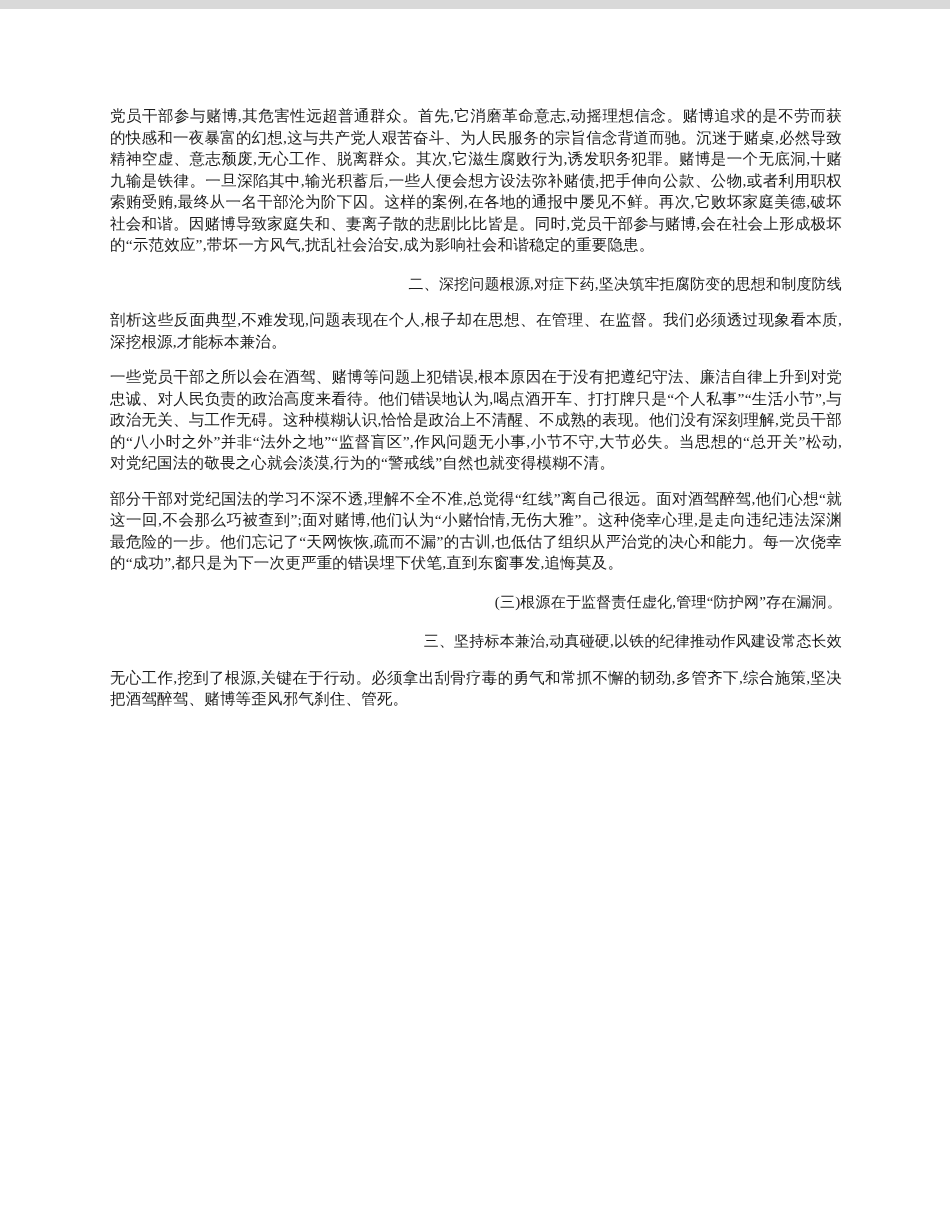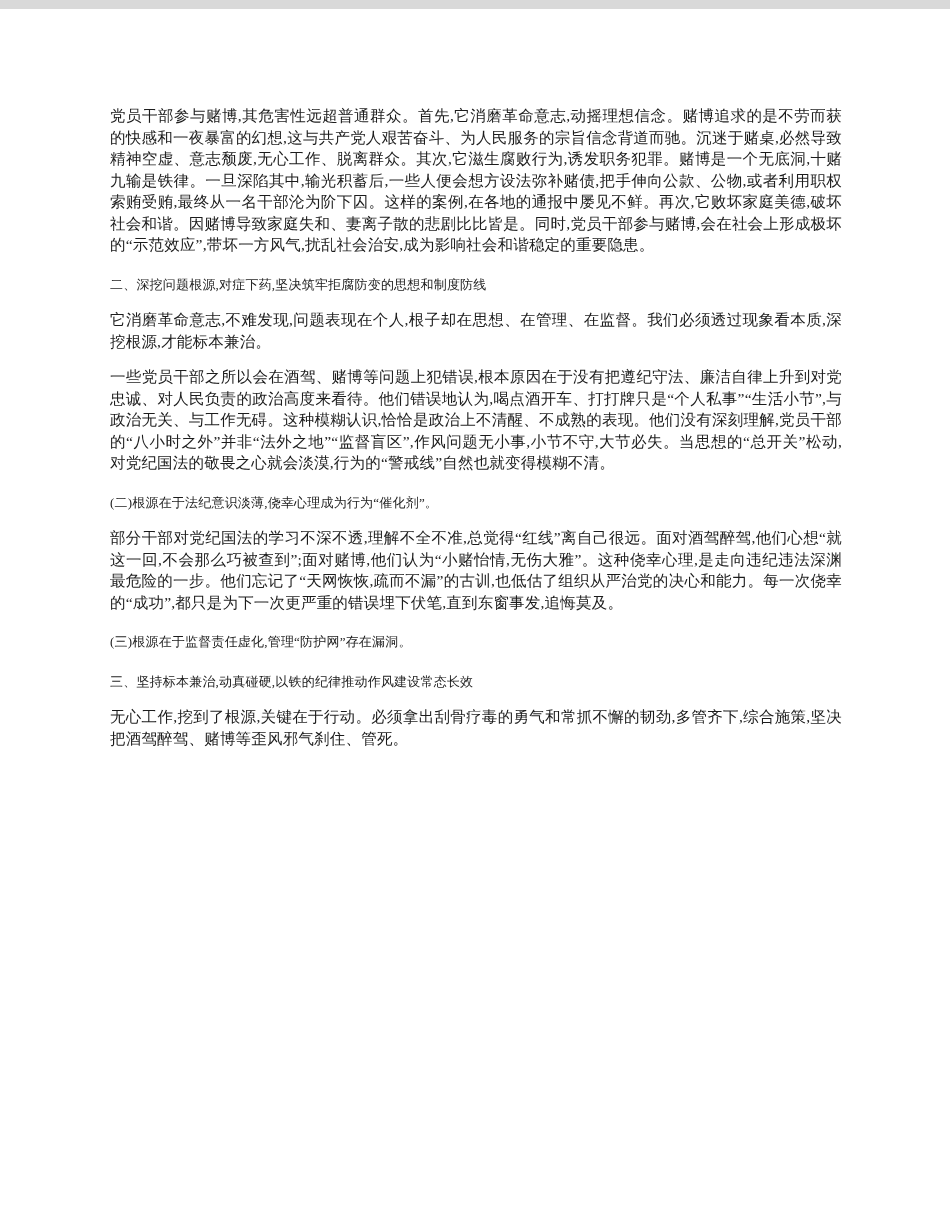--- a/index.html
+++ b/index.html
@@ -28,35 +28,34 @@
   }
   .doc-block {
     font-size: 15.5px;
     line-height: 21.5px;
     text-align: justify;
     margin: 0 0 14px 0;
     letter-spacing: 0.2px;
     word-break: break-all;
   }
   .doc-heading {
-    font-size: 13px;
+    font-size: 15px;
     line-height: 21.5px;
-    text-align: left;
+    text-align: right;
     margin: 18px 0 14px 0;
     letter-spacing: 0.2px;
   }
 </style>
 </head>
 <body>
 
 <div class="top-strip"></div>
 
 <div class="doc-page">
   <div class="doc-block">党员干部参与赌博,其危害性远超普通群众。首先,它消磨革命意志,动摇理想信念。赌博追求的是不劳而获的快感和一夜暴富的幻想,这与共产党人艰苦奋斗、为人民服务的宗旨信念背道而驰。沉迷于赌桌,必然导致精神空虚、意志颓废,无心工作、脱离群众。其次,它滋生腐败行为,诱发职务犯罪。赌博是一个无底洞,十赌九输是铁律。一旦深陷其中,输光积蓄后,一些人便会想方设法弥补赌债,把手伸向公款、公物,或者利用职权索贿受贿,最终从一名干部沦为阶下囚。这样的案例,在各地的通报中屡见不鲜。再次,它败坏家庭美德,破坏社会和谐。因赌博导致家庭失和、妻离子散的悲剧比比皆是。同时,党员干部参与赌博,会在社会上形成极坏的“示范效应”,带坏一方风气,扰乱社会治安,成为影响社会和谐稳定的重要隐患。</div>
   <div class="doc-heading">二、深挖问题根源,对症下药,坚决筑牢拒腐防变的思想和制度防线</div>
-  <div class="doc-block">它消磨革命意志,不难发现,问题表现在个人,根子却在思想、在管理、在监督。我们必须透过现象看本质,深挖根源,才能标本兼治。</div>
+  <div class="doc-block">剖析这些反面典型,不难发现,问题表现在个人,根子却在思想、在管理、在监督。我们必须透过现象看本质,深挖根源,才能标本兼治。</div>
   <div class="doc-block">一些党员干部之所以会在酒驾、赌博等问题上犯错误,根本原因在于没有把遵纪守法、廉洁自律上升到对党忠诚、对人民负责的政治高度来看待。他们错误地认为,喝点酒开车、打打牌只是“个人私事”“生活小节”,与政治无关、与工作无碍。这种模糊认识,恰恰是政治上不清醒、不成熟的表现。他们没有深刻理解,党员干部的“八小时之外”并非“法外之地”“监督盲区”,作风问题无小事,小节不守,大节必失。当思想的“总开关”松动,对党纪国法的敬畏之心就会淡漠,行为的“警戒线”自然也就变得模糊不清。</div>
-  <div class="doc-heading">(二)根源在于法纪意识淡薄,侥幸心理成为行为“催化剂”。</div>
   <div class="doc-block">部分干部对党纪国法的学习不深不透,理解不全不准,总觉得“红线”离自己很远。面对酒驾醉驾,他们心想“就这一回,不会那么巧被查到”;面对赌博,他们认为“小赌怡情,无伤大雅”。这种侥幸心理,是走向违纪违法深渊最危险的一步。他们忘记了“天网恢恢,疏而不漏”的古训,也低估了组织从严治党的决心和能力。每一次侥幸的“成功”,都只是为下一次更严重的错误埋下伏笔,直到东窗事发,追悔莫及。</div>
   <div class="doc-heading">(三)根源在于监督责任虚化,管理“防护网”存在漏洞。</div>
   <div class="doc-heading">三、坚持标本兼治,动真碰硬,以铁的纪律推动作风建设常态长效</div>
   <div class="doc-block">无心工作,挖到了根源,关键在于行动。必须拿出刮骨疗毒的勇气和常抓不懈的韧劲,多管齐下,综合施策,坚决把酒驾醉驾、赌博等歪风邪气刹住、管死。</div>
 </div>
 
 </body></html>

